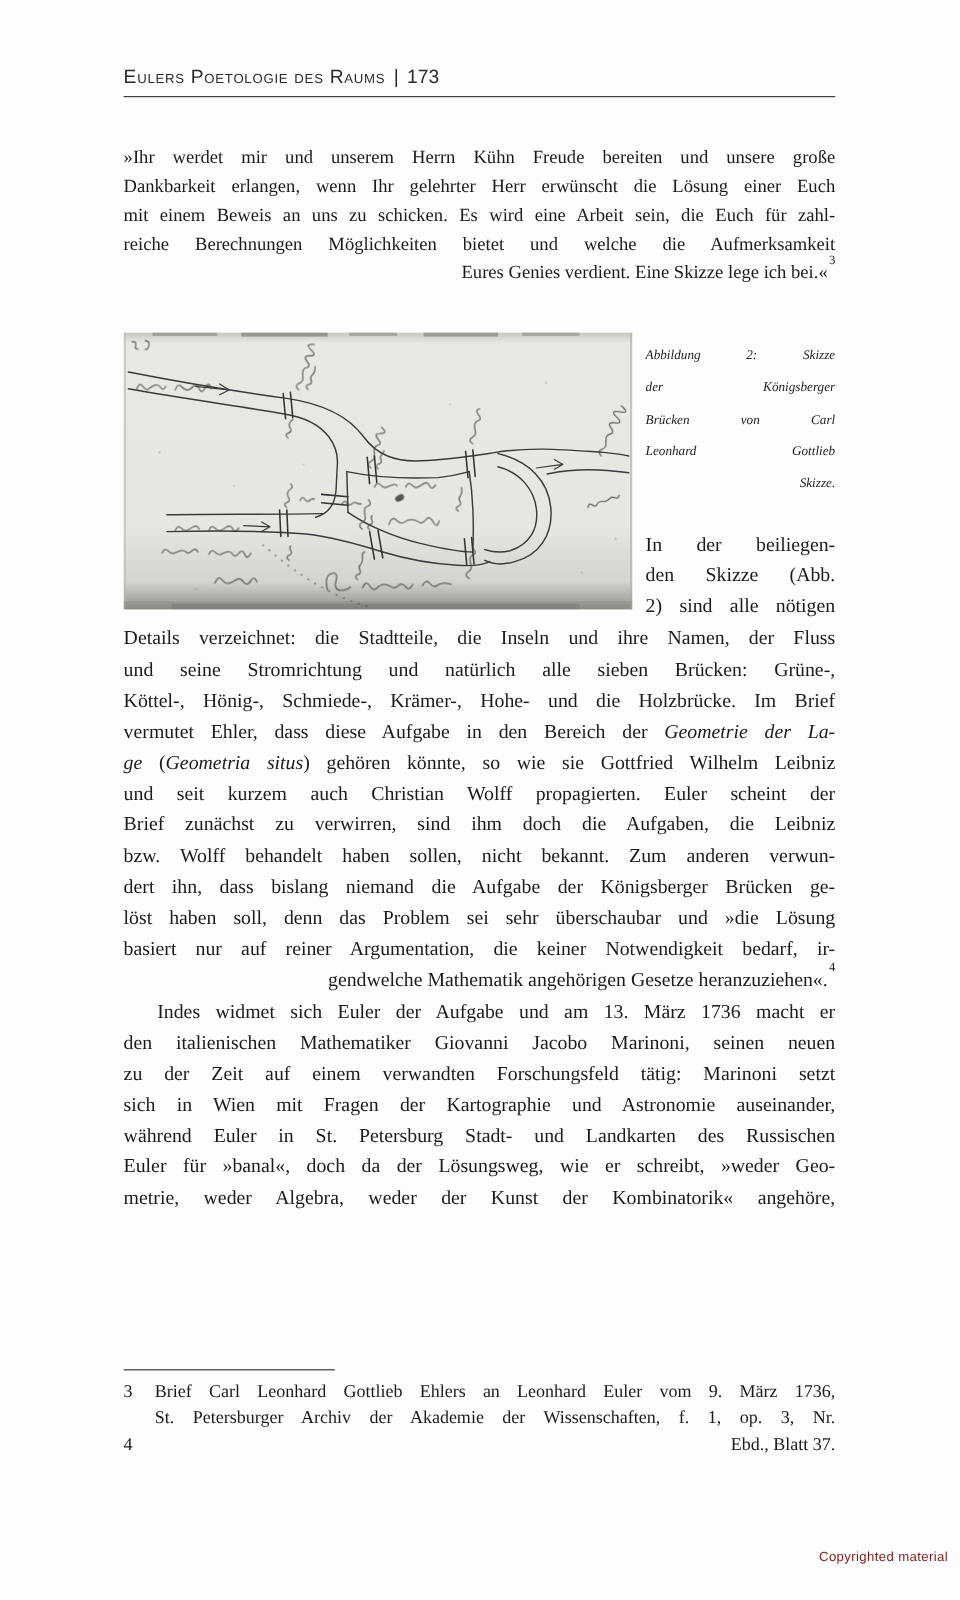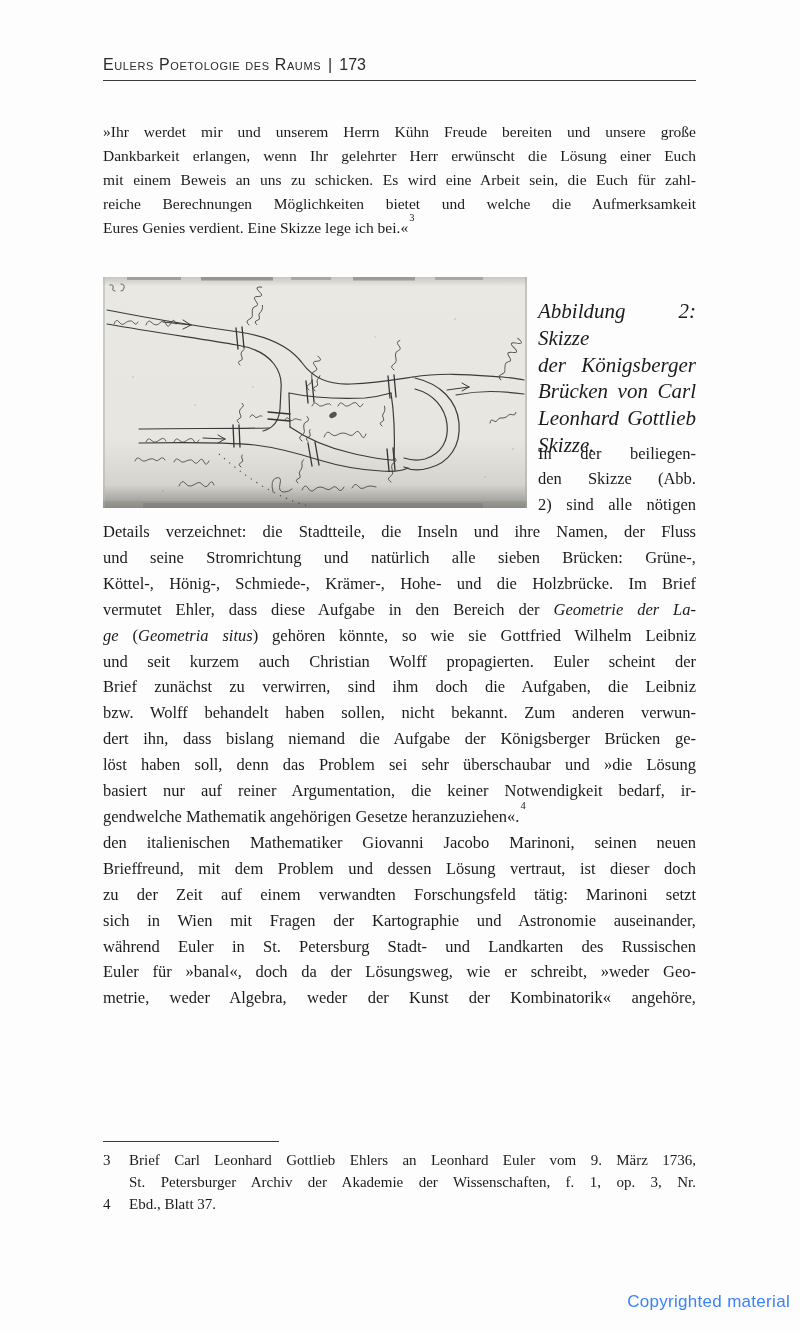--- a/index.html
+++ b/index.html
@@ -8,56 +8,56 @@
   .page{position:absolute;inset:0;background:#fdfdfd;}
 
   
   .header{position:absolute;left:103px;width:593px;top:56px;text-align:left;
           font-family:"Liberation Sans", sans-serif;font-size:16px;color:#2a2a2a;
           padding-bottom:6px;border-bottom:1.5px solid #3c3c3c;}
   .header .rt{font-variant:small-caps;letter-spacing:.6px;}
   .header .sep{margin:0 7px;color:#2a2a2a;font-weight:300;}
 
   
-  .line{text-align:left;}
+  .line{text-align:right;}
   .line.j{text-align:justify;text-align-last:justify;}
   .it{font-style:italic;}
   sup{font-size:10.5px;line-height:0;position:relative;top:-6px;margin-left:1px;}
 
   
   .quote{position:absolute;left:103px;width:593px;top:95px;
          font-size:15.5px;line-height:24px;margin-top:25px;}
 
   
   .figure{position:absolute;left:103px;top:277px;width:424px;height:231px;}
   .figure svg{display:block;}
 
   
   .caption{position:absolute;left:538px;width:158px;top:283px;
-           font-style:italic;font-size:21px;line-height:26.75px;margin-top:15px;}
+           font-style:italic;font-size:11px;line-height:26.75px;}
   .wrapcol{position:absolute;left:538px;width:158px;top:441px;
            font-size:16.5px;line-height:25.4px;}
 
   
   .main{position:absolute;left:103px;width:593px;top:519px;
         font-size:16.5px;line-height:25.9px;}
   .indent{text-indent:28px;}
 
   
   .footnotes{position:absolute;left:103px;width:593px;top:1141px;
              font-size:15px;line-height:21.8px;}
   .fn-rule{width:176px;border-top:1.3px solid #3a3a3a;margin-bottom:8px;}
   .fn{display:flex;}
   .fn-num{width:26px;flex:0 0 26px;}
   .fn-body{flex:1;}
 
   
   .watermark{position:absolute;right:10px;top:1292px;
-             font-family:"Liberation Sans", sans-serif;font-size:17px;
-             letter-spacing:.3px;color:#3b82f6;}
+             font-family:"Liberation Sans", sans-serif;font-size:11px;
+             letter-spacing:.3px;color:#7f1d1d;}
 </style>
 </head>
 <body>
 
 <div class="page">
 
   <div class="header"><span class="rt">Eulers Poetologie des Raums</span><span class="sep">|</span><span class="pn">173</span></div>
 
   <div class="quote">
     <div class="line j">»Ihr werdet mir und unserem Herrn Kühn Freude bereiten und unsere große</div>
@@ -187,22 +187,22 @@
     <div class="line j">Köttel-, Hönig-, Schmiede-, Krämer-, Hohe- und die Holzbrücke. Im Brief</div>
     <div class="line j"><span>vermutet Ehler, dass diese Aufgabe in den Bereich der </span><span class="it">Geometrie der La-</span></div>
     <div class="line j"><span class="it">ge</span><span> (</span><span class="it">Geometria situs</span><span>) gehören könnte, so wie sie Gottfried Wilhelm Leibniz</span></div>
     <div class="line j">und seit kurzem auch Christian Wolff propagierten. Euler scheint der</div>
     <div class="line j">Brief zunächst zu verwirren, sind ihm doch die Aufgaben, die Leibniz</div>
     <div class="line j">bzw. Wolff behandelt haben sollen, nicht bekannt. Zum anderen verwun-</div>
     <div class="line j">dert ihn, dass bislang niemand die Aufgabe der Königsberger Brücken ge-</div>
     <div class="line j">löst haben soll, denn das Problem sei sehr überschaubar und »die Lösung</div>
     <div class="line j">basiert nur auf reiner Argumentation, die keiner Notwendigkeit bedarf, ir-</div>
     <div class="line"><span>gendwelche Mathematik angehörigen Gesetze heranzuziehen«.</span><sup>4</sup></div>
+    <div class="line j indent">Indes widmet sich Euler der Aufgabe und am 13. März 1736 macht er</div>
     <div class="line j">den italienischen Mathematiker Giovanni Jacobo Marinoni, seinen neuen</div>
-    <div class="line j">Brieffreund, mit dem Problem und dessen Lösung vertraut, ist dieser doch</div>
     <div class="line j">zu der Zeit auf einem verwandten Forschungsfeld tätig: Marinoni setzt</div>
     <div class="line j">sich in Wien mit Fragen der Kartographie und Astronomie auseinander,</div>
     <div class="line j">während Euler in St. Petersburg Stadt- und Landkarten des Russischen</div>
     <div class="line j">Euler für »banal«, doch da der Lösungsweg, wie er schreibt, »weder Geo-</div>
     <div class="line j">metrie, weder Algebra, weder der Kunst der Kombinatorik« angehöre,</div>
   </div>
 
   <div class="footnotes">
     <div class="fn-rule"></div>
     <div class="fn">

